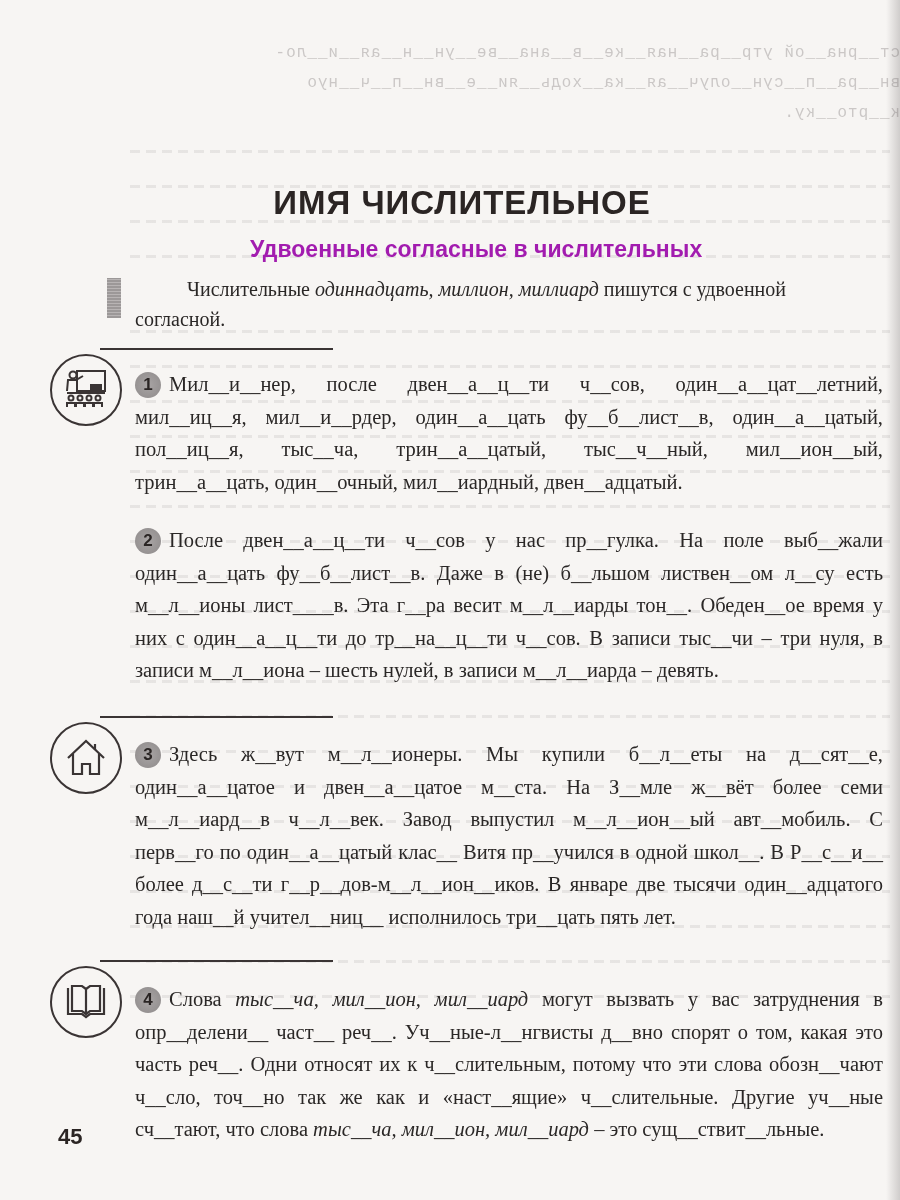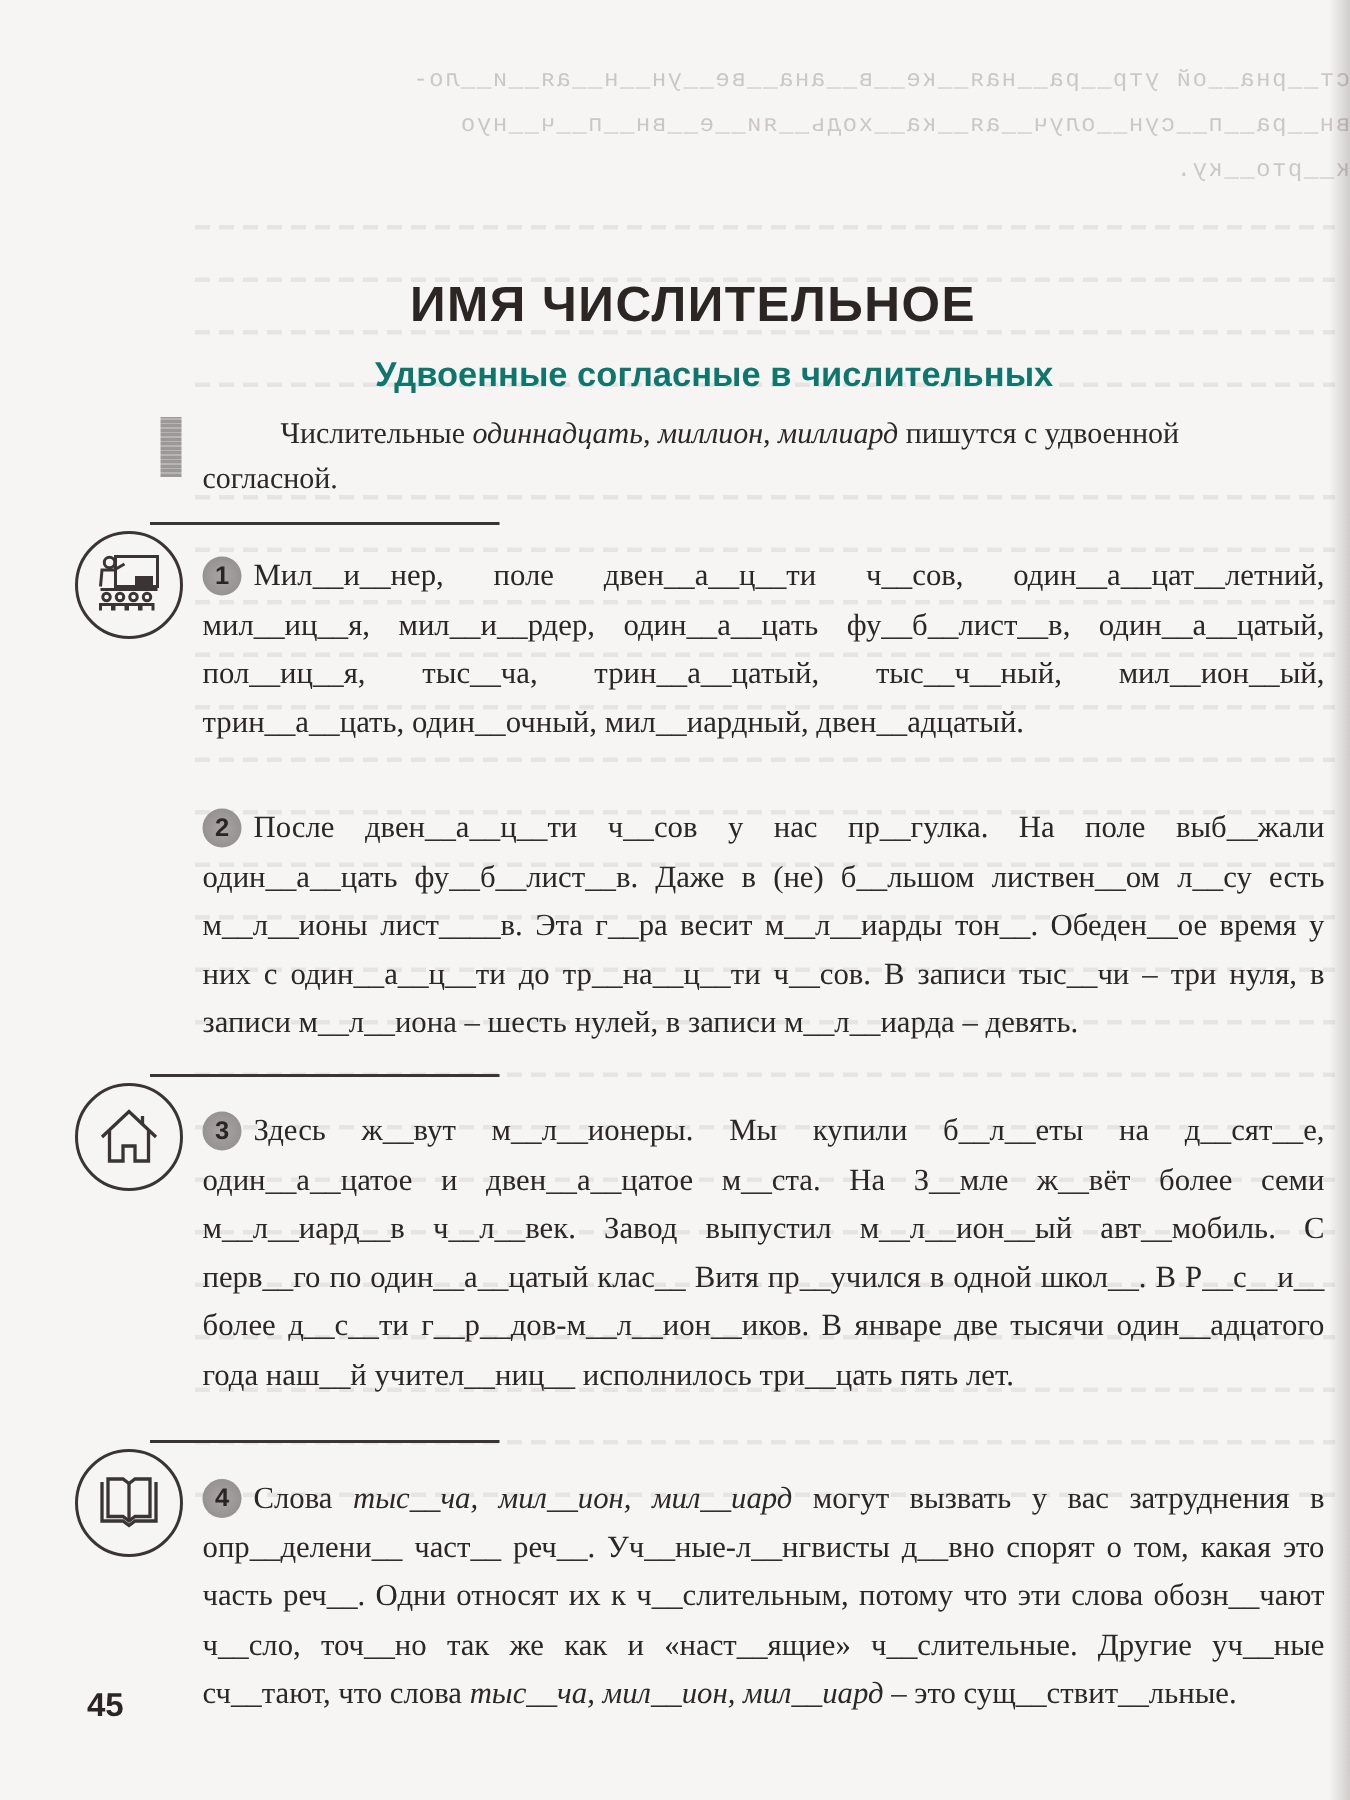--- a/index.html
+++ b/index.html
@@ -23,21 +23,21 @@
     font-family:"Liberation Mono",monospace; font-size:16px; letter-spacing:1px;
     color:rgba(120,115,115,0.35); line-height:30px; transform:scaleX(-1);
   }
   .page-title {
     position:absolute; left:0; width:900px; top:172px; text-align:center;
     font-family:"Liberation Sans",sans-serif; font-weight:bold; font-size:33px;
     letter-spacing:1px; color:#2b2524;
   }
   .subtitle {
     position:absolute; left:250px; top:236px;
-    font-family:"Liberation Sans",sans-serif; font-weight:bold; font-size:23px; color:#0f766e;
+    font-family:"Liberation Sans",sans-serif; font-weight:bold; font-size:23px; color:#a21caf;
   }
   .rule-bar {
     position:absolute; left:107px; top:278px; width:14px; height:40px;
     background:repeating-linear-gradient(0deg,#9c9898 0 2px,#b8b4b4 2px 3px);
   }
   .rule-text {
     position:absolute; left:135px; top:274px; width:740px;
     font-size:20px; line-height:30px; text-indent:52px;
   }
   .rule-text i { }
@@ -119,24 +119,24 @@
     <rect x="30" y="20" width="10" height="4" fill="#3a3434"></rect>
     <line x1="6" y1="28" x2="44" y2="28"></line>
     <circle cx="10" cy="33" r="2.5"></circle>
       <circle cx="19" cy="33" r="2.5"></circle>
       <circle cx="28" cy="33" r="2.5"></circle>
       <circle cx="37" cy="33" r="2.5"></circle>
     <path d="M6 42 v-4 h8 v4 M15 42 v-4 h8 v4 M24 42 v-4 h8 v4 M33 42 v-4 h8 v4"></path>
   </svg>
 </div>
 <div class="ex" style="top:368px">
-  <span class="num">1</span><span>Мил__и__нер, поле двен__а__ц__ти ч__сов, один__а__цат__летний, мил__иц__я, мил__и__рдер, один__а__цать фу__б__лист__в, один__а__цатый, пол__иц__я, тыс__ча, трин__а__цатый, тыс__ч__ный, мил__ион__ый, трин__а__цать, один__очный, мил__иардный, двен__адцатый.</span>
+  <span class="num">1</span><span>Мил__и__нер, после двен__а__ц__ти ч__сов, один__а__цат__летний, мил__иц__я, мил__и__рдер, один__а__цать фу__б__лист__в, один__а__цатый, пол__иц__я, тыс__ча, трин__а__цатый, тыс__ч__ный, мил__ион__ый, трин__а__цать, один__очный, мил__иардный, двен__адцатый.</span>
 </div>
 
-<div class="ex" style="top:536px">
+<div class="ex" style="top:524px">
   <span class="num">2</span><span>После двен__а__ц__ти ч__сов у нас пр__гулка. На поле выб__жали один__а__цать фу__б__лист__в. Даже в (не) б__льшом листвен__ом л__су есть м__л__ионы лист____в. Эта г__ра весит м__л__иарды тон__. Обеден__ое время у них с один__а__ц__ти до тр__на__ц__ти ч__сов. В записи тыс__чи – три нуля, в записи м__л__иона – шесть нулей, в записи м__л__иарда – девять.</span>
 </div>
 
 <div class="sep" style="top:716px"></div>
 <div class="icon-circle" style="top:722px">
   <svg width="44" height="44" viewBox="0 0 44 44" fill="none" stroke="#3a3434" stroke-width="2.2">
     <path d="M4 22 L22 5 L40 22"></path>
     <path d="M31 8 v6"></path>
     <path d="M9 18 V38 H18 V28 H26 V38 H35 V18"></path>
   </svg>

